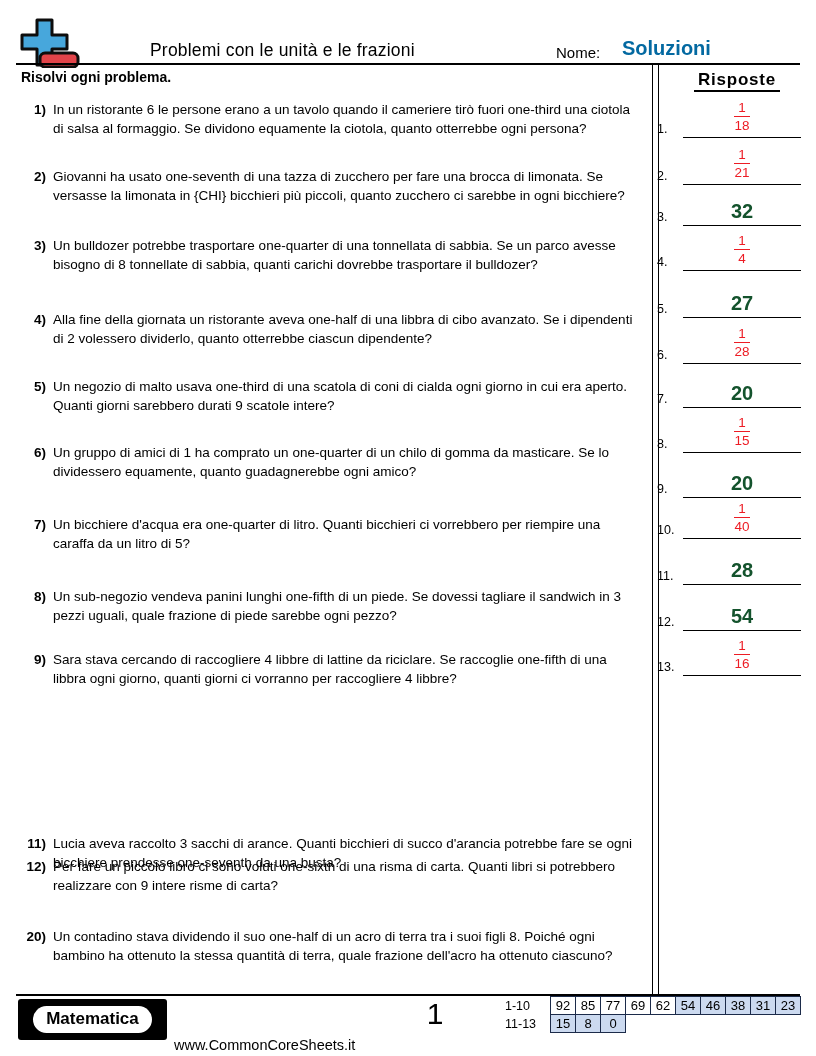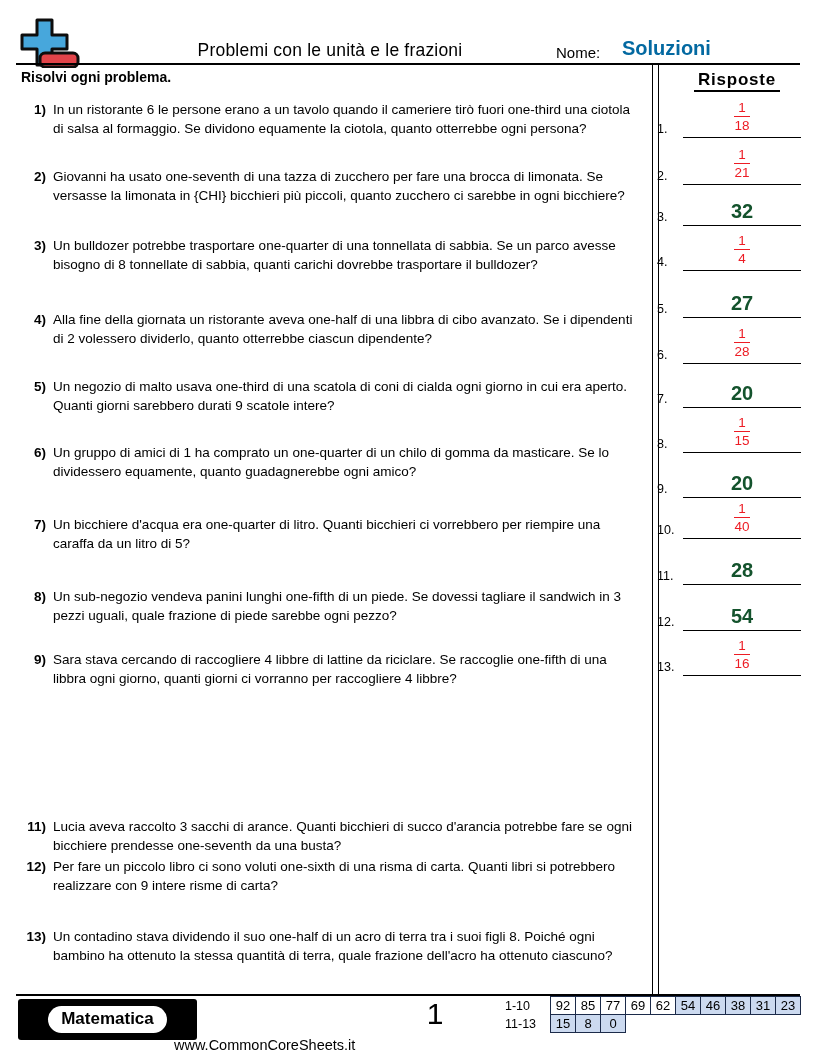--- a/index.html
+++ b/index.html
@@ -1,35 +1,35 @@
 <!DOCTYPE html>
 <html><head>
 <meta charset="utf-8">
 <style>
   html,body{margin:0;padding:0;background:#fff;}
   .page{position:relative;width:816px;height:1056px;background:#fff;overflow:hidden;
         font-family:"Liberation Sans","DejaVu Sans",sans-serif;color:#000;}
 
   
   .logo{position:absolute;left:16px;top:16px;}
-  .title{position:absolute;left:150px;top:40px;width:360px;text-align:center;
+  .title{position:absolute;left:150px;top:40px;width:360px;text-align:left;
          font-size:17.5px;letter-spacing:.2px;}
   .name-label{position:absolute;left:556px;top:44px;font-size:15px;}
   .solutions{position:absolute;left:622px;top:37px;font-size:20px;font-weight:700;color:#0369a1;}
   .header-rule{position:absolute;left:16px;top:63px;width:784px;border-top:2.6px solid #000;}
   .instruction{position:absolute;left:21px;top:69px;font-size:14px;font-weight:700;}
 
   
   .problem{position:absolute;left:18px;width:630px;display:flex;
            font-size:13.5px;line-height:19px;}
   .p-num{flex:none;width:28px;text-align:right;font-weight:700;padding-right:7px;}
   .p-text{flex:1;padding-right:6px;}
   #p1{top:100px}#p2{top:167px}#p3{top:236px}#p4{top:310px}#p5{top:377px}
   #p6{top:443px}#p7{top:515px}#p8{top:587px}#p9{top:650px}#p10{top:723px}
-  #p11{top:817px}#p12{top:857px}#p13{top:927px}
+  #p11{top:834px}#p12{top:857px}#p13{top:927px}
 
   
   .divider{position:absolute;left:652px;top:65px;height:929px;width:4.5px;
            border-left:1.8px solid #000;border-right:1.8px solid #000;}
 
   
   .risposte{position:absolute;left:672px;top:70px;width:130px;text-align:center;
             font-size:17px;font-weight:700;letter-spacing:.8px;}
   .risposte span{border-bottom:2.2px solid #000;padding:0 4px 1px;}
   .ans-item{position:absolute;left:657px;width:146px;height:0;}
@@ -39,21 +39,21 @@
   .frac{display:inline-block;color:#ed1c24;font-size:13.5px;line-height:15px;}
   .frac .fnum{display:block;border-bottom:1.7px solid #ed1c24;padding:0 4px 1px;}
   .frac .fden{display:block;padding-top:1px;}
   .whole{color:#14532d;font-weight:700;font-size:20px;line-height:21px;}
   #a1{top:137px}#a2{top:184px}#a3{top:225px}#a4{top:270px}#a5{top:317px}
   #a6{top:363px}#a7{top:407px}#a8{top:452px}#a9{top:497px}#a10{top:538px}
   #a11{top:584px}#a12{top:630px}#a13{top:675px}
 
   
   .footer-rule{position:absolute;left:16px;top:994px;width:784px;border-top:2.6px solid #000;}
-  .brand{position:absolute;left:18px;top:999px;width:179px;height:41px;background:#000;
+  .brand{position:absolute;left:18px;top:999px;width:149px;height:41px;background:#000;
          border-radius:3px;display:flex;align-items:center;justify-content:center;}
   .brand-pill{background:#fff;border-radius:16px;padding:3px 13px 4px;
               font-weight:700;font-size:17px;color:#000;}
   .site{position:absolute;left:174px;top:1013px;font-size:14.5px;margin-top:24px;}
   .pagenum{position:absolute;left:405px;top:997px;width:60px;text-align:center;
            font-size:30px;}
   .score{position:absolute;left:505px;top:996px;border-collapse:collapse;}
   .score td{padding:0;font-size:13px;text-align:center;height:17px;}
   .score .lbl{width:41px;text-align:left;padding-right:4px;font-size:12.5px;border:none;}
   .score .cell{width:24px;border:1.7px solid #1c2b4a;margin-top:16px;}
@@ -112,21 +112,21 @@
   </div>
   <div class="problem" id="p11">
     <span class="p-num">11)</span>
     <span class="p-text">Lucia aveva raccolto 3 sacchi di arance. Quanti bicchieri di succo d'arancia potrebbe fare se ogni bicchiere prendesse one-seventh da una busta?</span>
   </div>
   <div class="problem" id="p12">
     <span class="p-num">12)</span>
     <span class="p-text">Per fare un piccolo libro ci sono voluti one-sixth di una risma di carta. Quanti libri si potrebbero realizzare con 9 intere risme di carta?</span>
   </div>
   <div class="problem" id="p13">
-    <span class="p-num">13)</span>
+    <span class="p-num">20)</span>
     <span class="p-text">Un contadino stava dividendo il suo one-half di un acro di terra tra i suoi figli 8. Poiché ogni bambino ha ottenuto la stessa quantità di terra, quale frazione dell'acro ha ottenuto ciascuno?</span>
   </div>
 
   <div class="divider"></div>
 
   <div class="risposte">
     <span>Risposte</span>
   </div>
 
   <div class="ans-item" id="a1">

